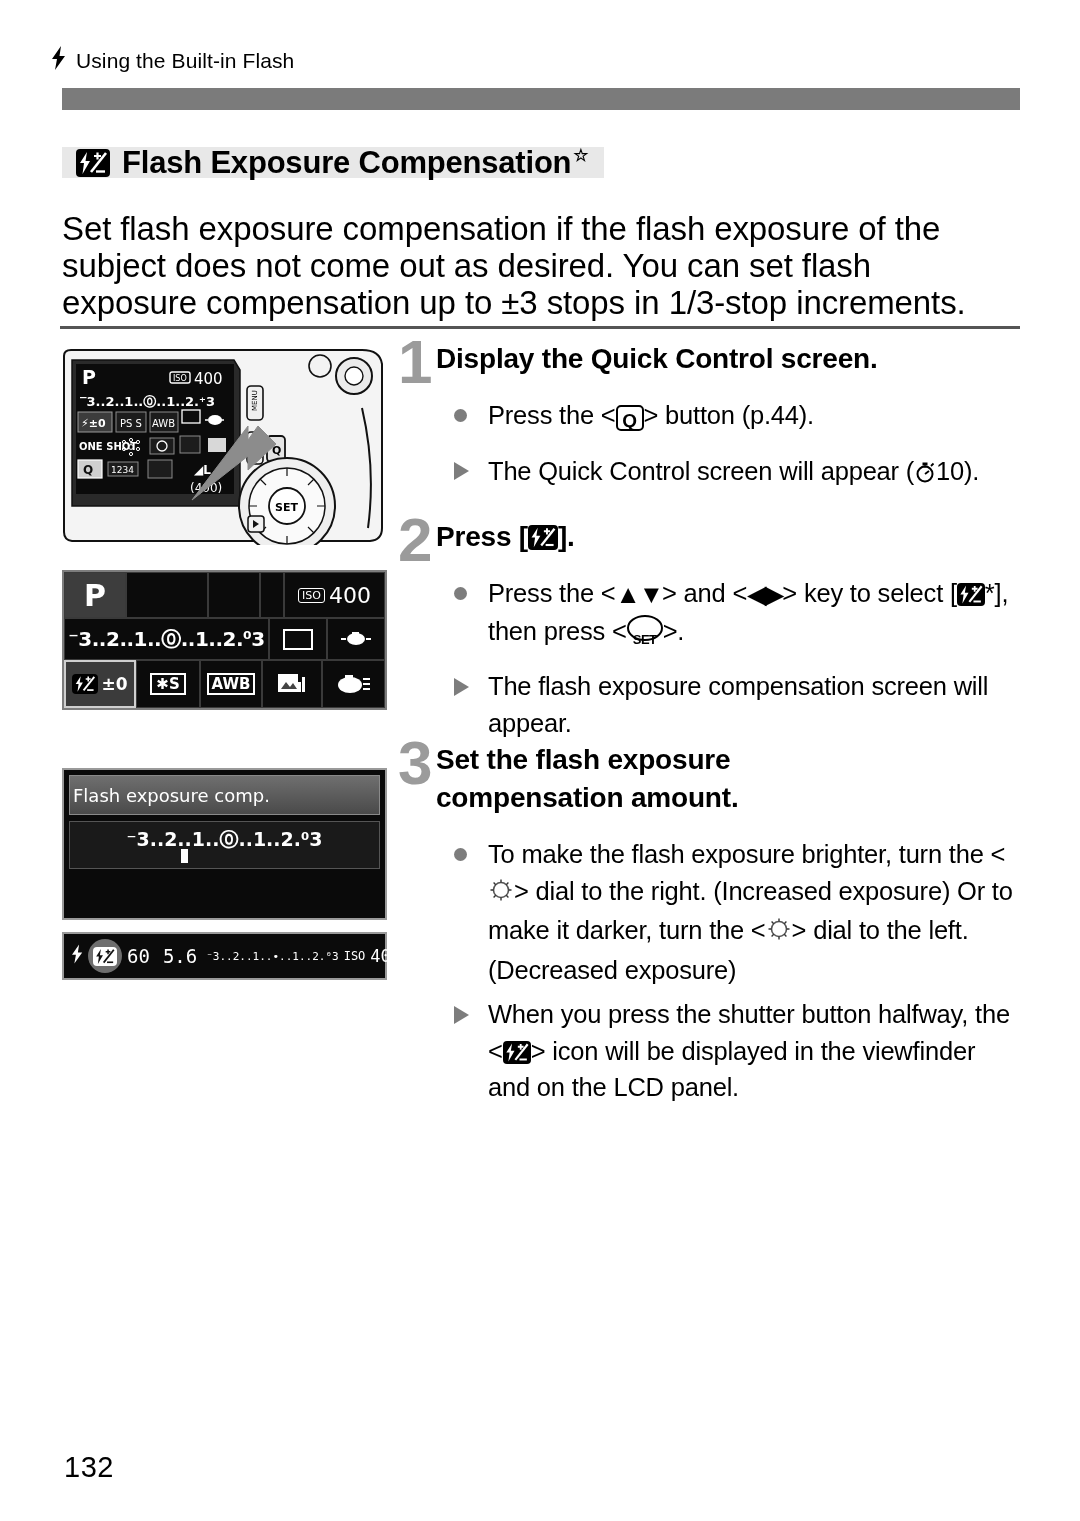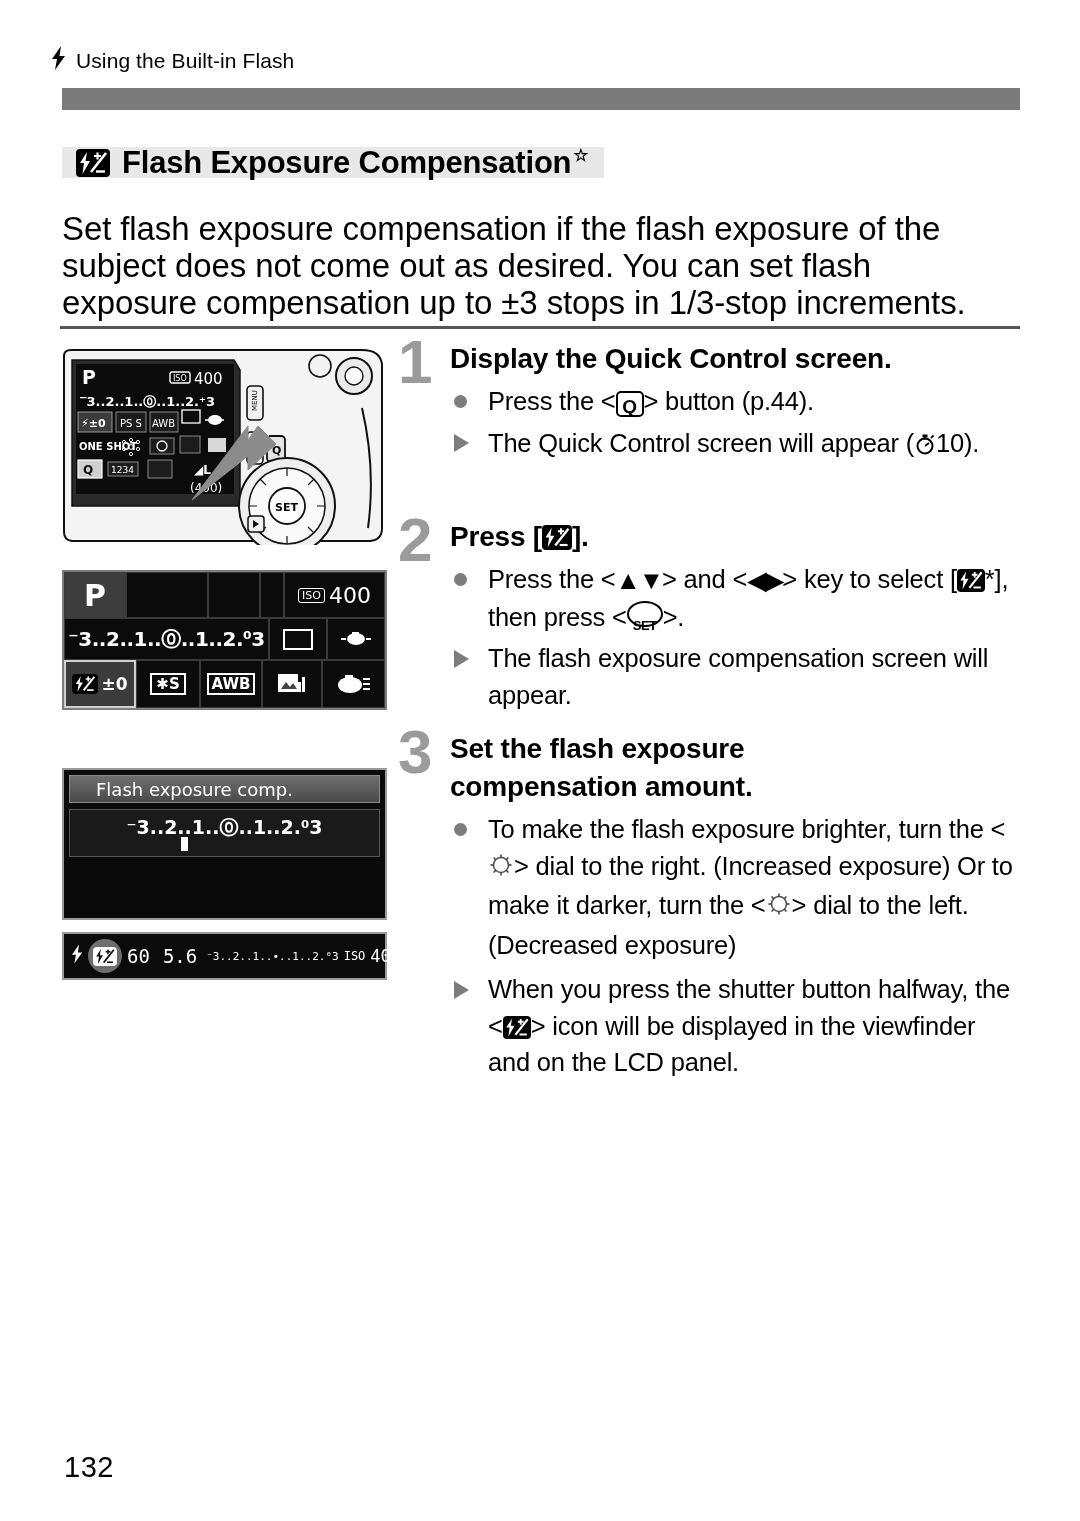--- a/index.html
+++ b/index.html
@@ -94,34 +94,34 @@
     left: 0;
     top: -4px;
     font-size: 62px;
     font-weight: bold;
     color: #9b9b9b;
     line-height: 52px;
     width: 50px;
     text-align: left;
   }
   .step-head {
-    margin-left: 52px;
+    margin-left: 38px;
     font-size: 28px;
     font-weight: bold;
     line-height: 38px;
     letter-spacing: -0.2px;
   }
   .step-body { margin-left: 52px; margin-top: 2px; }
   .bline {
     position: relative;
     padding-left: 38px;
     font-size: 25.5px;
     line-height: 36.5px;
     letter-spacing: -0.2px;
-    margin-top: 5px;
+    margin-top: 19px;
   }
   .bline.bold { font-weight: bold; }
   .bmark {
     position: absolute;
     left: 4px;
     top: 0;
     line-height: 36.5px;
   }
   .dot {
     display: inline-block;
@@ -219,25 +219,25 @@
     width: 325px;
     height: 152px;
     background: #0a0a0a;
     border: 2px solid #9a9a9a;
     box-sizing: border-box;
     color: #fff;
     font-family: "DejaVu Sans", sans-serif;
   }
   .fec-title {
     margin: 5px 5px 0 5px;
-    height: 28px;
+    height: 40px;
     background: linear-gradient(#6f6f6f, #4a4a4a);
     display: flex;
     align-items: center;
-    padding-left: 26px;
+    padding-left: 3px;
     font-size: 18px;
     border: 1px solid #8a8a8a;
     box-sizing: border-box;
   }
   .fec-value {
     margin: 26px 5px 0 5px;
     height: 32px;
     background: linear-gradient(#676767, #444);
     display: flex;
     align-items: center;

